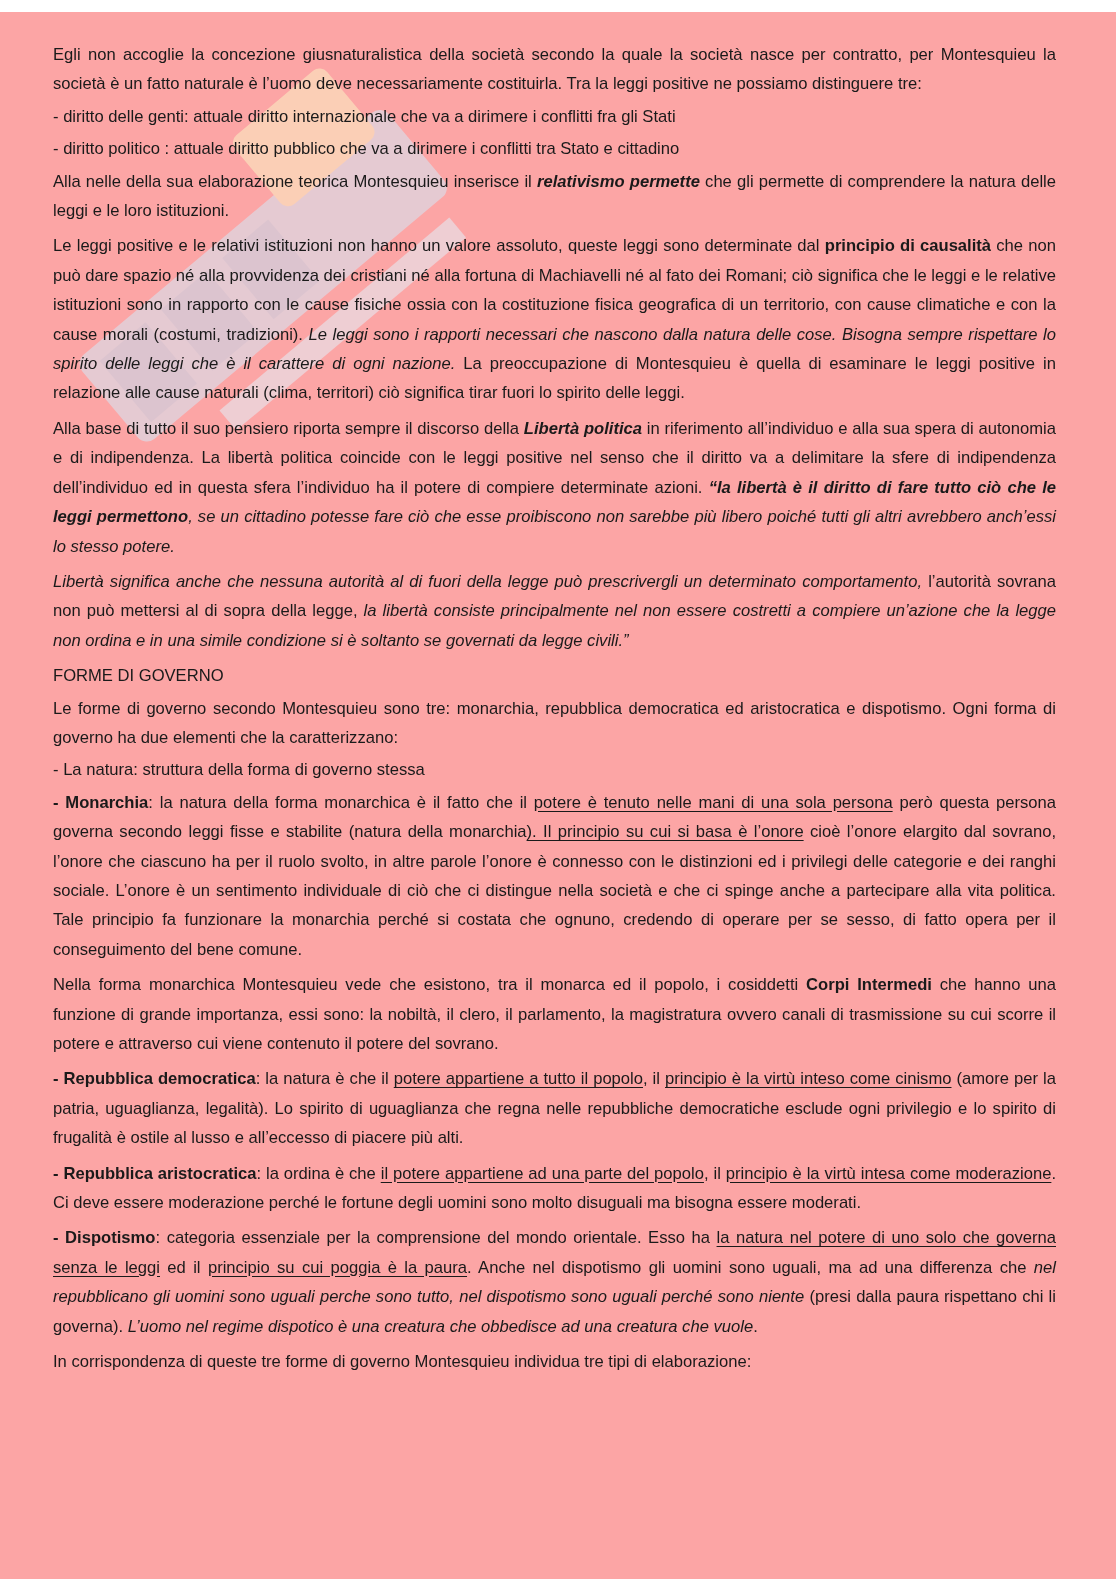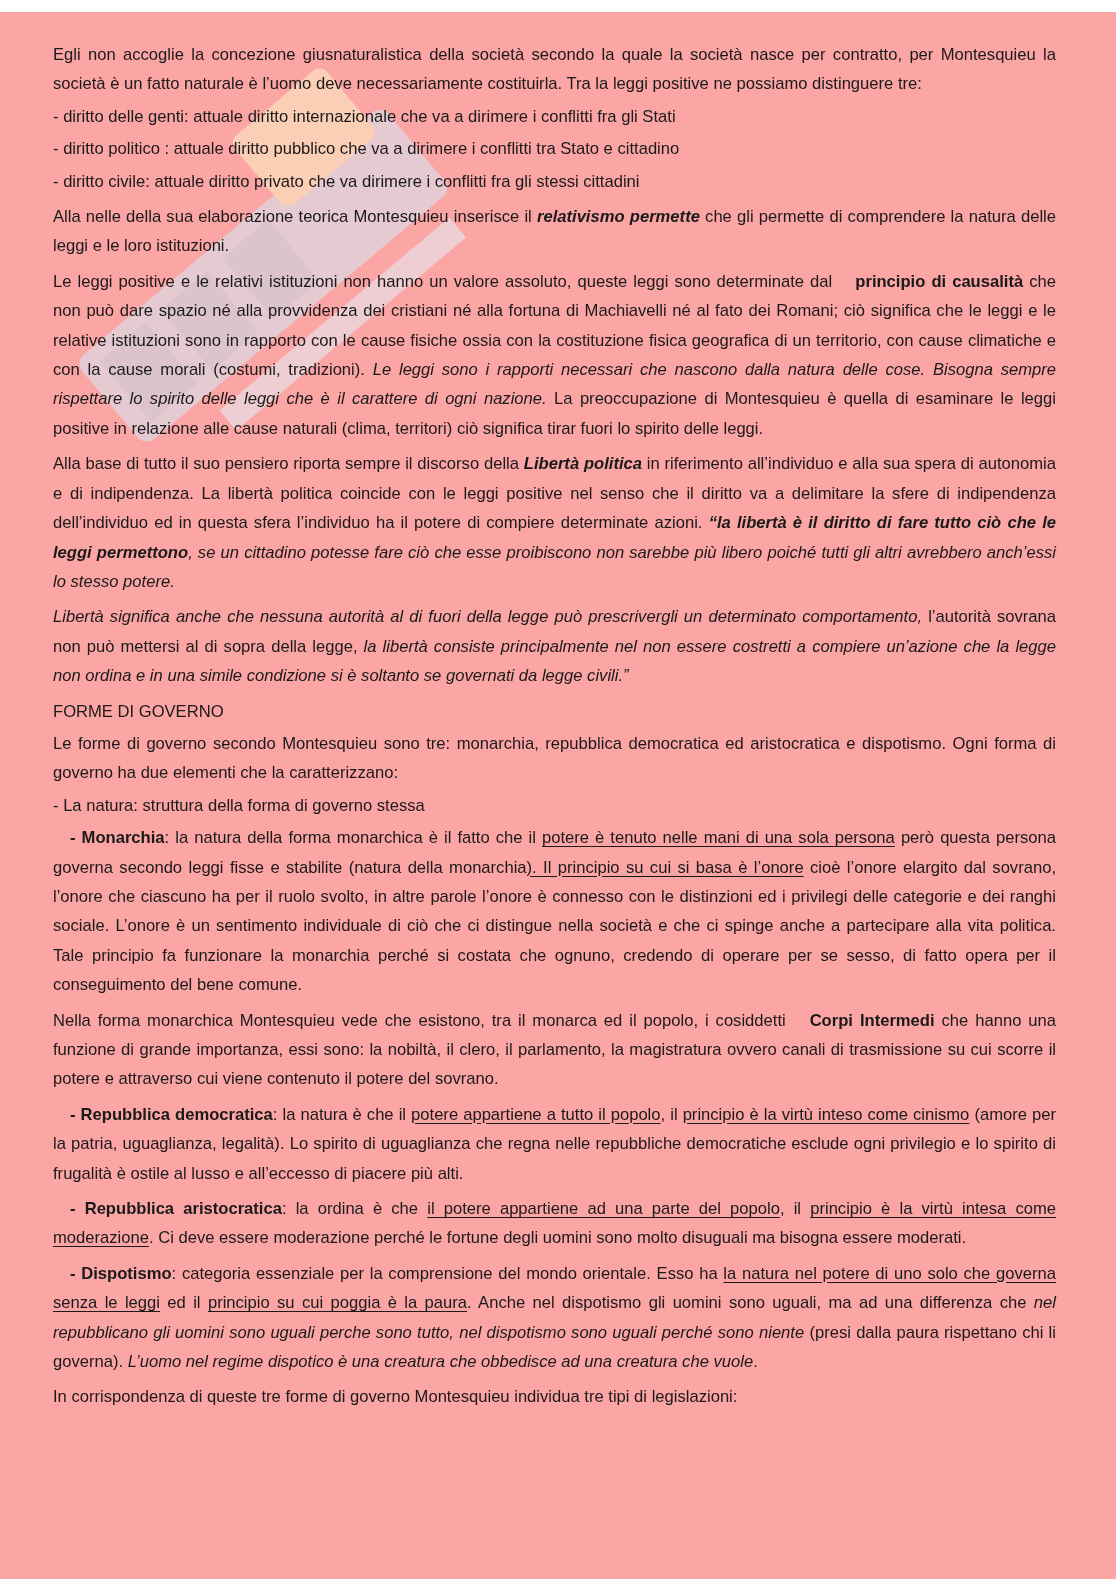--- a/index.html
+++ b/index.html
@@ -13,21 +13,21 @@
     pointer-events: none; opacity: 0.55;
   }
   .content {
     position: absolute; left: 53px; top: 28px; width: 1003px;
     font-family: "Liberation Sans", sans-serif;
     font-size: 16.6px; line-height: 29.4px; color: #1a1a1a;
   }
   .p { margin: 0 0 6px 0; text-align: justify; }
   .p.tight { margin-bottom: 3px; }
   .i { font-style: italic; }
-  .b { font-weight: bold; margin-left: 17px; }
+  .b { font-weight: bold; }
   .u { text-decoration: underline; text-underline-offset: 3px; }
   .bi { font-weight: bold; font-style: italic; }
 </style>
 </head>
 <body>
 
 <div class="page">
   <svg class="watermark" viewBox="0 0 480 480">
     <g transform="rotate(-40 240 240)">
       <rect x="40" y="190" width="400" height="110" rx="12" fill="#d4e9f7"></rect>
@@ -36,28 +36,27 @@
       <rect x="220" y="205" width="60" height="80" fill="#c2dff3"></rect>
       <rect x="300" y="120" width="120" height="90" rx="10" fill="#fbf3c4"></rect>
       <rect x="120" y="320" width="300" height="26" fill="#e3f0f9"></rect>
     </g>
   </svg>
 
   <div class="content" id="doc">
       <p class="p tight"><span>Egli non accoglie la concezione giusnaturalistica della società secondo la quale la società nasce per contratto, per Montesquieu la società è un fatto naturale è l’uomo deve necessariamente costituirla. Tra la leggi positive ne possiamo distinguere tre:</span></p>
       <p class="p tight"><span>- diritto delle genti: attuale diritto internazionale che va a dirimere i conflitti fra gli Stati</span></p>
       <p class="p tight"><span>- diritto politico : attuale diritto pubblico che va a dirimere i conflitti tra Stato e cittadino</span></p>
-      <p class="p"><span>- diritto civile: attuale diritto privato che va dirimere i conflitti fra gli stessi cittadini</span></p>
       <p class="p"><span>Alla nelle della sua elaborazione teorica Montesquieu inserisce il </span><span class="bi">relativismo permette</span><span> che gli permette di comprendere la natura delle leggi e le loro istituzioni.</span></p>
       <p class="p"><span>Le leggi positive e le relativi istituzioni non hanno un valore assoluto, queste leggi sono determinate dal </span><span class="b">principio di causalità</span><span> che non può dare spazio né alla provvidenza dei cristiani né alla fortuna di Machiavelli né al fato dei Romani; ciò significa che le leggi e le relative istituzioni sono in rapporto con le cause fisiche ossia con la costituzione fisica geografica di un territorio, con cause climatiche e con la cause morali (costumi, tradizioni). </span><span class="i">Le leggi sono i rapporti necessari che nascono dalla natura delle cose. Bisogna sempre rispettare lo spirito delle leggi che è il carattere di ogni nazione.</span><span> La preoccupazione di Montesquieu è quella di esaminare le leggi positive in relazione alle cause naturali (clima, territori) ciò significa tirar fuori lo spirito delle leggi.</span></p>
       <p class="p"><span>Alla base di tutto il suo pensiero riporta sempre il discorso della </span><span class="bi">Libertà politica</span><span> in riferimento all’individuo e alla sua spera di autonomia e di indipendenza. La libertà politica coincide con le leggi positive nel senso che il diritto va a delimitare la sfere di indipendenza dell’individuo ed in questa sfera l’individuo ha il potere di compiere determinate azioni. </span><span class="bi">“la libertà è il diritto di fare tutto ciò che le leggi permettono</span><span class="i">, se un cittadino potesse fare ciò che esse proibiscono non sarebbe più libero poiché tutti gli altri avrebbero anch’essi lo stesso potere.</span></p>
       <p class="p"><span class="i">Libertà significa anche che nessuna autorità al di fuori della legge può prescrivergli un determinato comportamento,</span><span> l’autorità sovrana non può mettersi al di sopra della legge, </span><span class="i">la libertà consiste principalmente nel non essere costretti a compiere un’azione che la legge non ordina e in una simile condizione si è soltanto se governati da legge civili.”</span></p>
       <p class="p tight"><span>FORME DI GOVERNO</span></p>
       <p class="p tight"><span>Le forme di governo secondo Montesquieu sono tre: monarchia, repubblica democratica ed aristocratica e dispotismo. Ogni forma di governo ha due elementi che la caratterizzano:</span></p>
       <p class="p tight"><span>- La natura: struttura della forma di governo stessa</span></p>
       <p class="p"><span class="b">- Monarchia</span><span>: la natura della forma monarchica è il fatto che il </span><span class="u">potere è tenuto nelle mani di una sola persona</span><span> però questa persona governa secondo leggi fisse e stabilite (natura della monarchia</span><span class="u">). Il principio su cui si basa è l’onore</span><span> cioè l’onore elargito dal sovrano, l’onore che ciascuno ha per il ruolo svolto, in altre parole l’onore è connesso con le distinzioni ed i privilegi delle categorie e dei ranghi sociale. L’onore è un sentimento individuale di ciò che ci distingue nella società e che ci spinge anche a partecipare alla vita politica.  Tale principio fa funzionare la monarchia perché si costata che ognuno, credendo di operare per se sesso, di fatto opera per il conseguimento del bene comune.</span></p>
       <p class="p"><span>Nella forma monarchica Montesquieu vede che esistono, tra il monarca ed il popolo, i cosiddetti </span><span class="b">Corpi Intermedi</span><span> che hanno una funzione di grande importanza, essi sono: la nobiltà, il clero, il parlamento, la magistratura ovvero canali di trasmissione su cui scorre il potere e attraverso cui viene contenuto il potere del sovrano.</span></p>
       <p class="p"><span class="b">- Repubblica democratica</span><span>: la natura è che il </span><span class="u">potere appartiene a tutto il popolo</span><span>, il </span><span class="u">principio è la virtù inteso come cinismo</span><span> (amore per la patria, uguaglianza, legalità). Lo spirito di uguaglianza che regna nelle repubbliche democratiche esclude ogni privilegio e lo spirito di frugalità è ostile al lusso e all’eccesso di piacere più alti.</span></p>
       <p class="p"><span class="b">- Repubblica aristocratica</span><span>: la ordina è che </span><span class="u">il potere appartiene ad una parte del popolo</span><span>, il </span><span class="u">principio è la virtù intesa come moderazione</span><span>. Ci deve essere  moderazione perché le fortune degli uomini sono molto disuguali ma bisogna essere moderati.</span></p>
       <p class="p"><span class="b">- Dispotismo</span><span>: categoria essenziale per la comprensione del mondo orientale. Esso ha </span><span class="u">la natura nel potere di uno solo che governa senza le leggi</span><span> ed il </span><span class="u">principio su cui poggia è la paura</span><span>. Anche nel dispotismo gli uomini sono uguali, ma ad una differenza che </span><span class="i">nel repubblicano gli uomini sono uguali perche sono tutto, nel dispotismo sono uguali perché sono niente</span><span> (presi dalla paura rispettano chi li governa). </span><span class="i">L’uomo nel regime dispotico è una creatura che obbedisce ad una creatura che vuole</span><span>.</span></p>
-      <p class="p"><span>In corrispondenza di queste tre forme di governo Montesquieu individua tre tipi di legislazioni:</span></p>
+      <p class="p"><span>In corrispondenza di queste tre forme di governo Montesquieu individua tre tipi di elaborazione:</span></p>
     </div>
 </div>
 
 </body></html>

